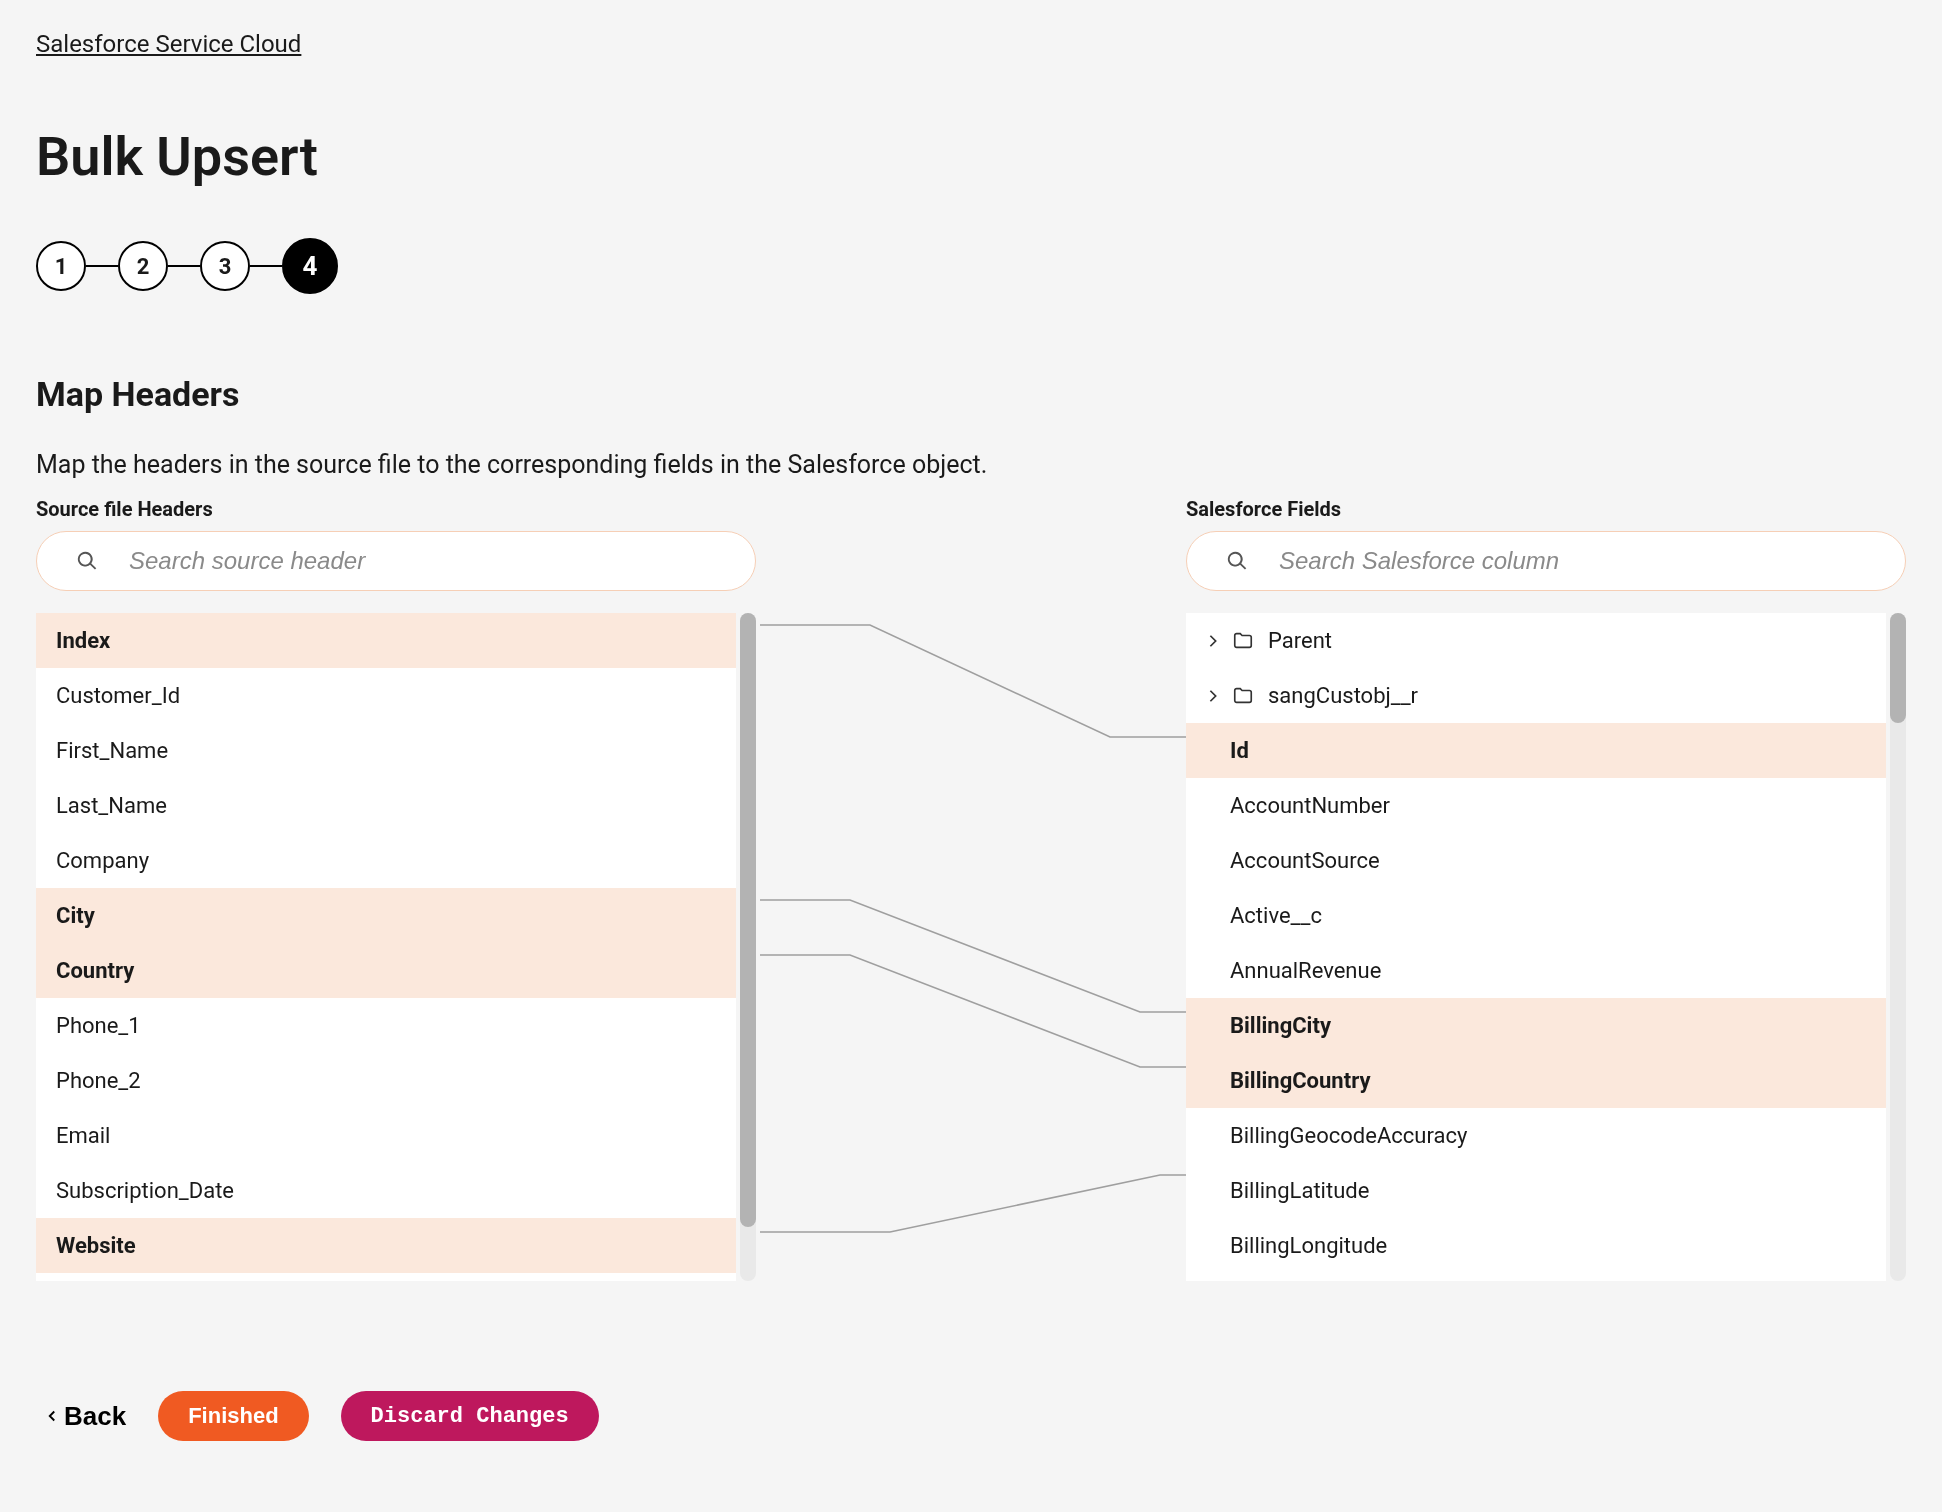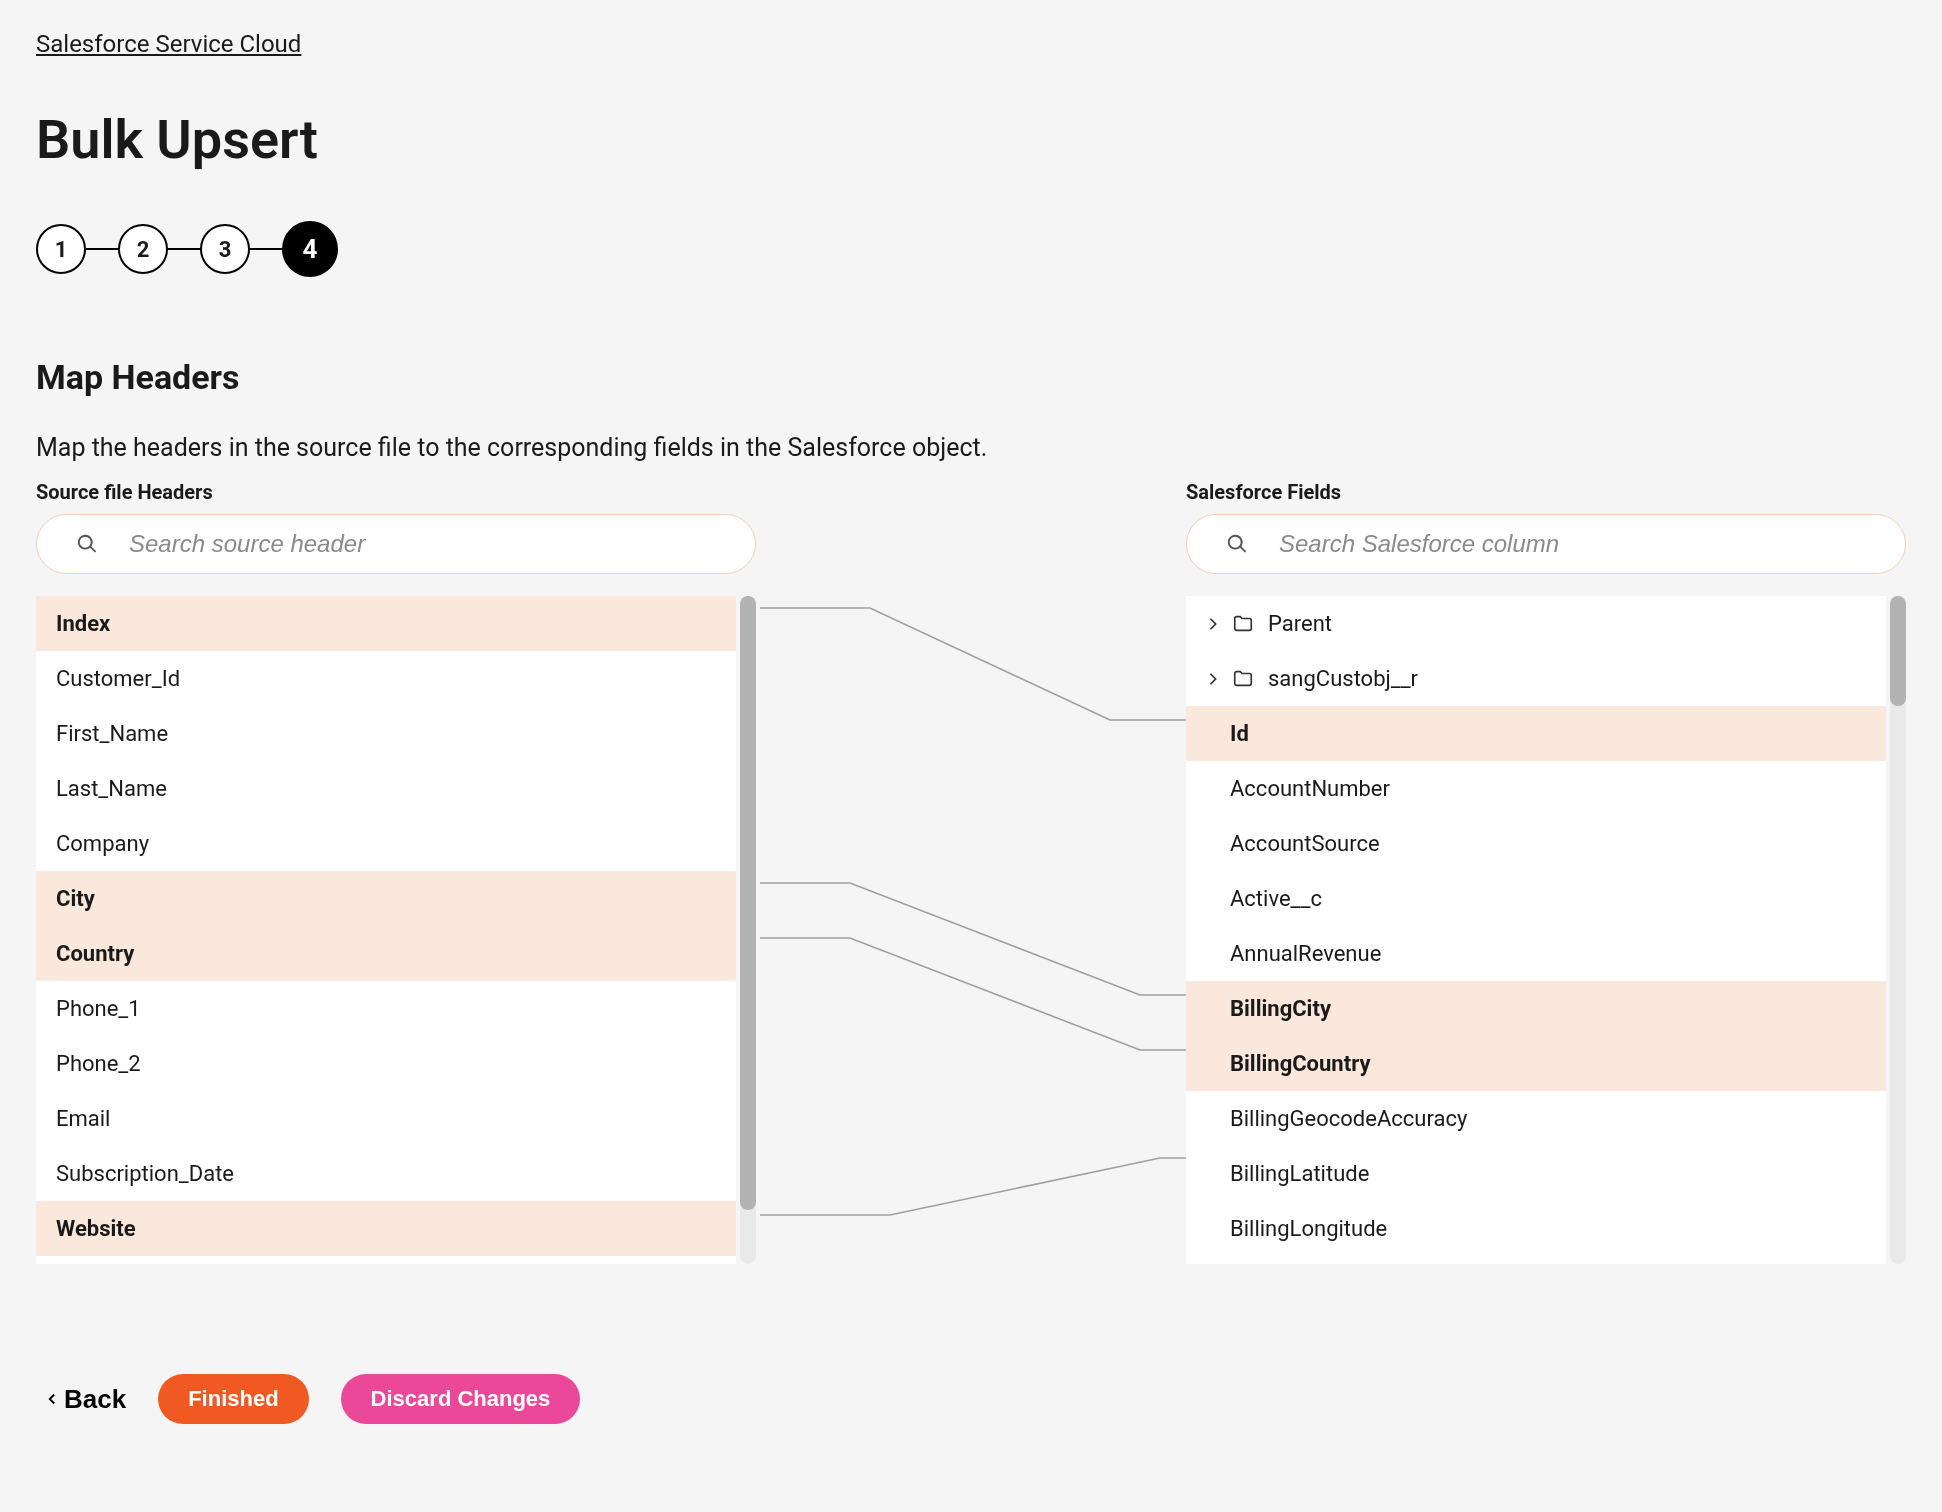--- a/index.html
+++ b/index.html
@@ -11,21 +11,21 @@
     height: 1512px;
   }
   .page {
     padding: 30px 36px;
   }
   .breadcrumb {
     font-size: 24px;
     text-decoration: underline;
     cursor: pointer;
     display: inline-block;
-    margin-bottom: 50px;
+    margin-bottom: 67px;
   }
   .page-title {
     font-size: 54px;
     font-weight: 600;
     margin-bottom: 50px;
   }
   .stepper {
     display: flex;
     align-items: center;
     margin-bottom: 80px;
@@ -205,21 +205,21 @@
     height: 50px;
     padding: 0 30px;
     border-radius: 25px;
     font-size: 22px;
     font-weight: 700;
     border: none;
     cursor: pointer;
     color: #fff;
   }
   .pill-primary { background: #f05a22; }
-  .pill-secondary { background: #ec4899; }
+  .pill-secondary { background: #be185d; font-family: Liberation Mono, monospace; }
 </style>
 </head>
 <body>
 
 <div class="page">
   <a class="breadcrumb">Salesforce Service Cloud</a>
 
   <h1 class="page-title">Bulk Upsert</h1>
 
   <div class="stepper">

